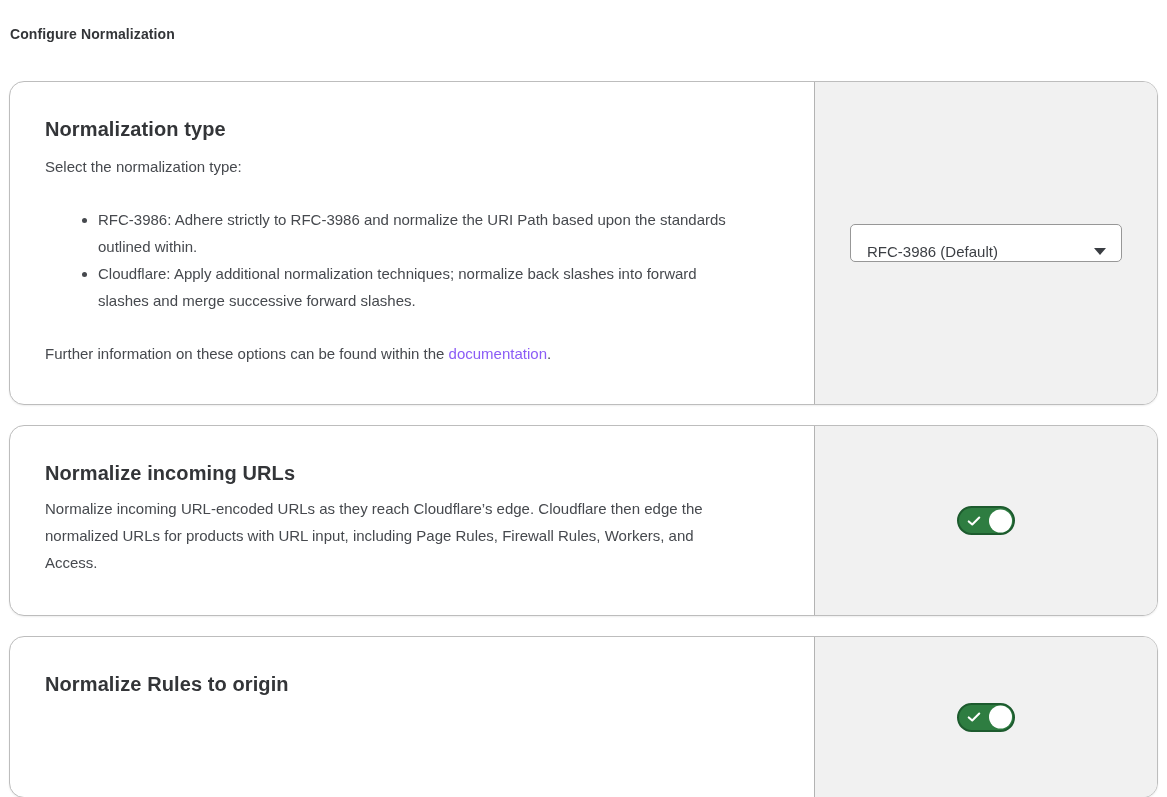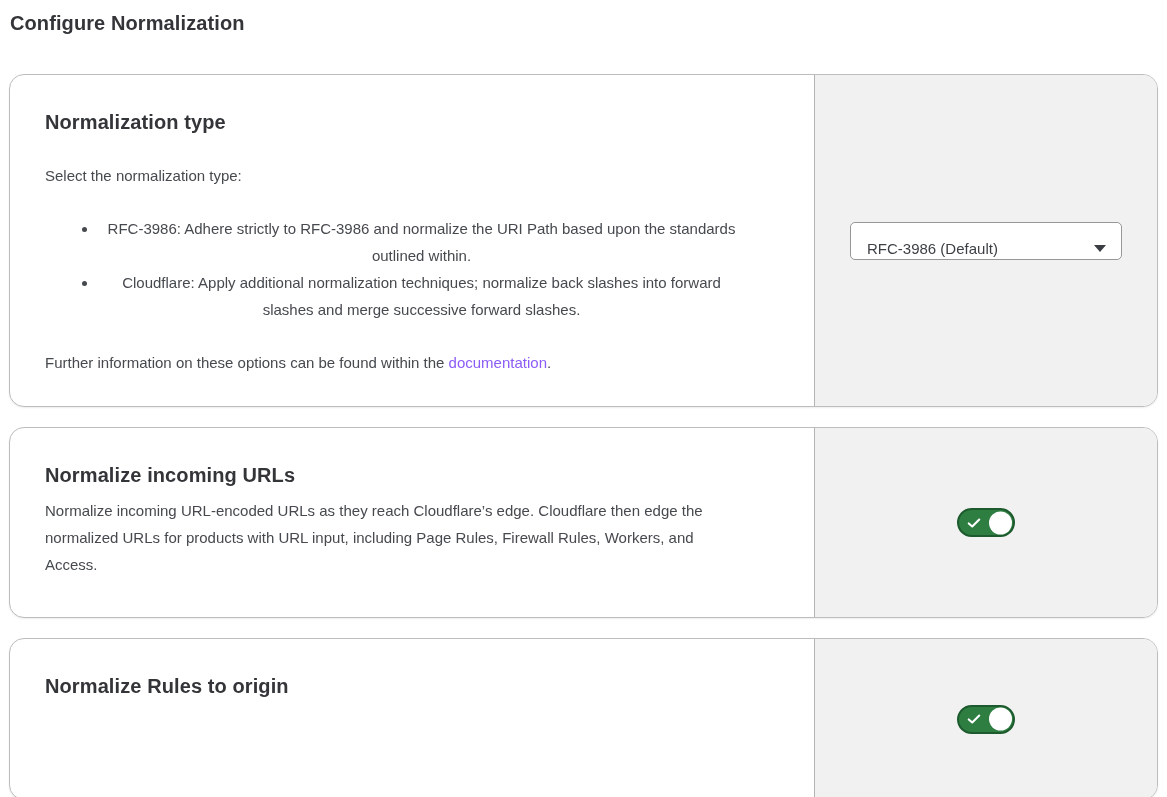--- a/index.html
+++ b/index.html
@@ -5,24 +5,24 @@
   * { margin: 0; padding: 0; box-sizing: border-box; }
   html, body {
     width: 1167px;
     background: #ffffff;
     font-family: "Liberation Sans", sans-serif;
     color: #46494e;
   }
   body { padding: 8px 9px 10px 9px; }
 
   .page-title {
-    font-size: 20px;
+    font-size: 14px;
     font-weight: 700;
     color: #333538;
-    margin: 4px 0 0 1px;
+    margin: 18px 0 0 1px;
     letter-spacing: 0.1px;
   }
 
   .cards { margin-top: 39px; display: flex; flex-direction: column; gap: 20px; }
 
   .card {
     display: flex;
     border: 1px solid #bdbdbd;
     border-radius: 15px;
     background: #ffffff;
@@ -46,29 +46,29 @@
     font-size: 20px;
     font-weight: 600;
     color: #333538;
     letter-spacing: 0.1px;
   }
   .card-text {
     font-size: 15px;
     line-height: 27px;
     color: #46494e;
   }
-  .intro { margin-top: 28px; }
+  .intro { margin-top: 12px; }
   .desc  { margin-top: 10px; max-width: 700px; }
 
   ul.bullet-list {
     margin: 26px 0 0 0;
     padding-left: 53px;
     max-width: 700px;
   }
-  ul.bullet-list li { margin-bottom: 0; text-align: center; }
+  ul.bullet-list li { margin-bottom: 0; }
 
   .footer-line { margin-top: 26px; }
   a.doc-link {
     color: #8b5cf6;
     text-decoration: none;
     cursor: pointer;
   }
 
   
   .select-box {

